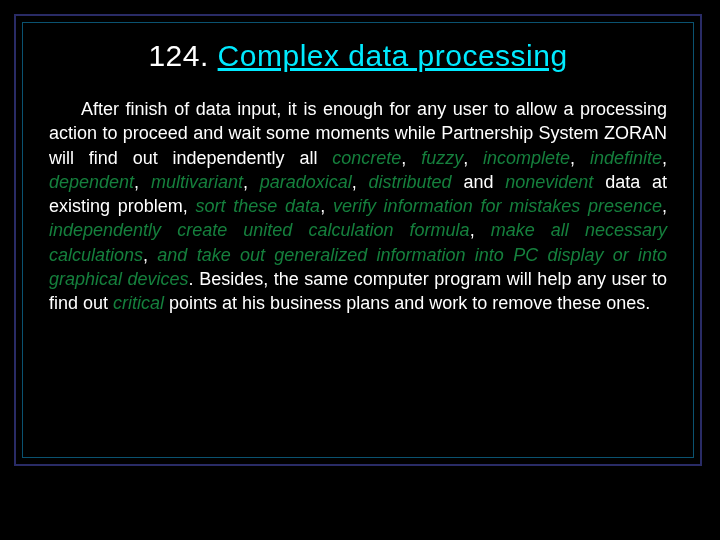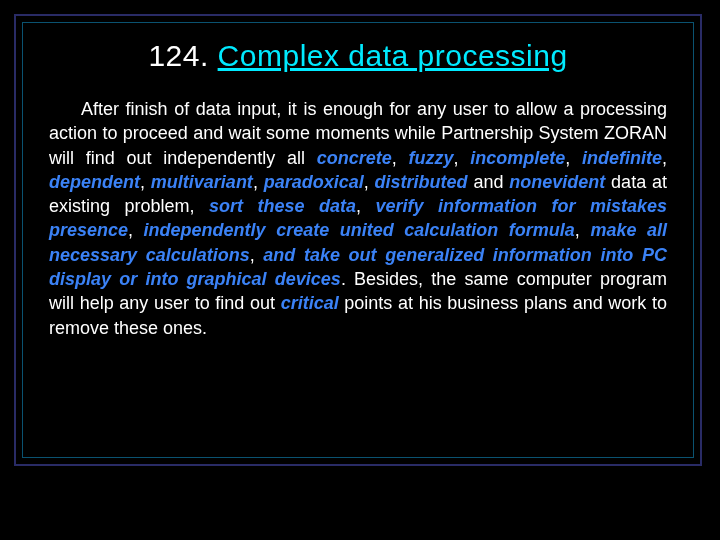--- a/index.html
+++ b/index.html
@@ -37,23 +37,23 @@
     text-decoration: underline;
   }
   .body-text {
     color: #ffffff;
     font-size: 18px;
     line-height: 1.35;
     text-align: justify;
     text-indent: 32px;
   }
   .kw {
-    color: #3b82f6;
+    color: #15803d;
     font-style: italic;
-    font-weight: bold;
+    font-weight: normal;
   }
   .b {
     font-weight: normal;
   }
 </style>
 </head>
 <body>
 
 <div class="frame-outer">
   <div class="frame-inner">

